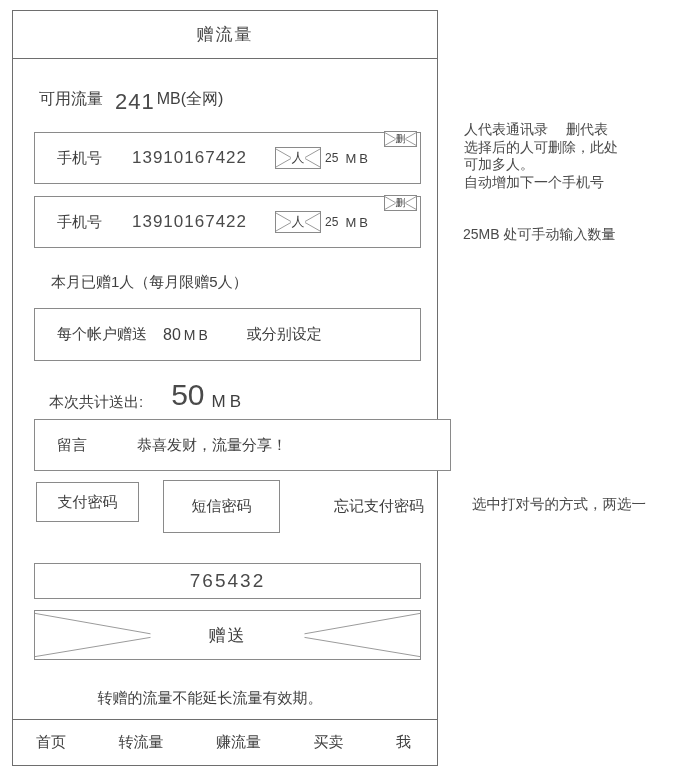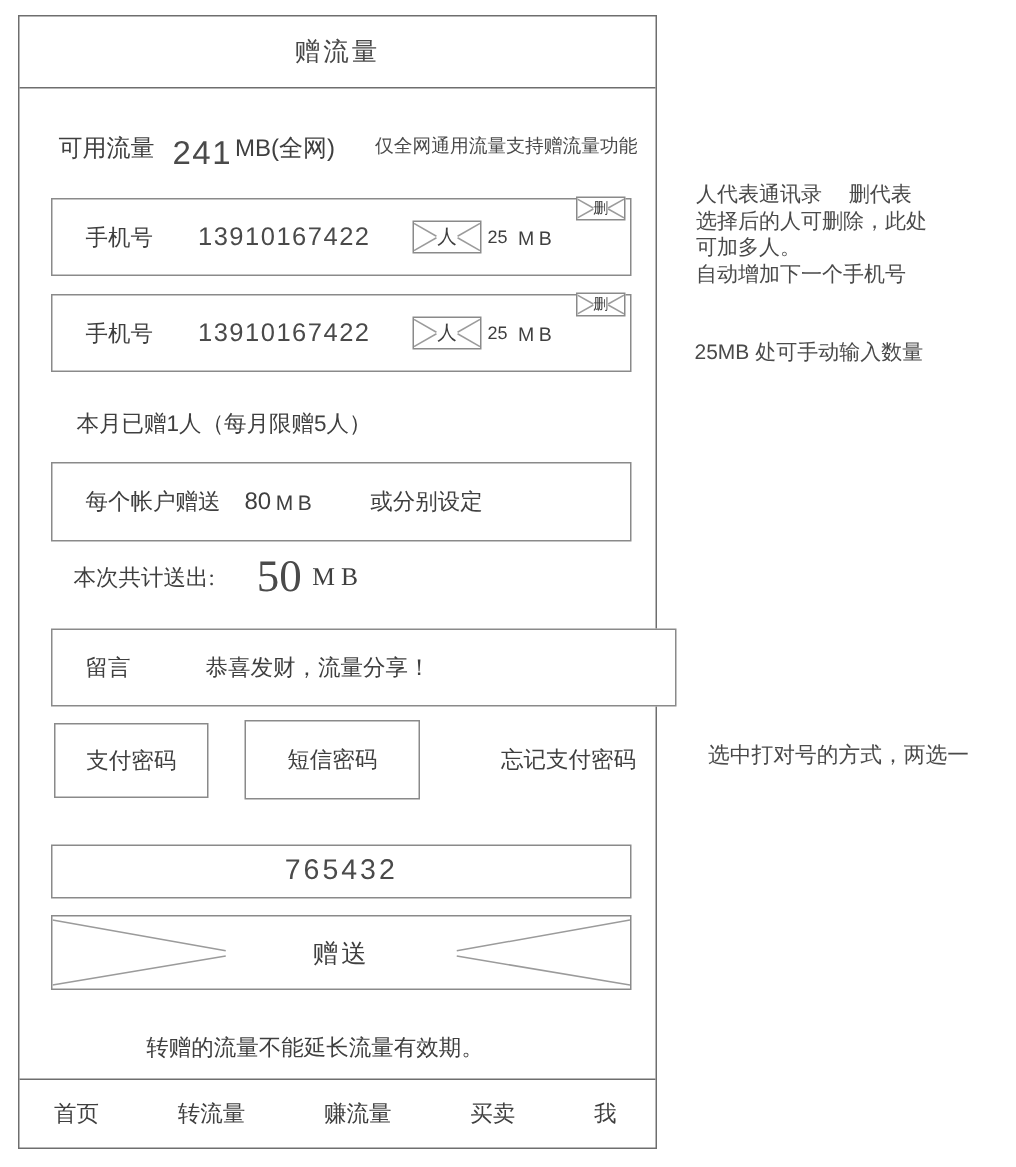--- a/index.html
+++ b/index.html
@@ -39,30 +39,30 @@
              font-size:10px; box-sizing:border-box; background:#fff; }
 
   .monthly { position:absolute; left:38px; top:262px; font-size:15px; }
 
   .per-account { left:21px; top:297px; width:387px; height:53px;
                  display:flex; align-items:center; padding-left:22px; }
   .pa-amount { font-size:16px; margin-left:16px; }
   .pa-unit { font-size:14px; margin-left:3px; letter-spacing:3px; }
   .pa-alt { font-size:15px; margin-left:36px; }
 
-  .total-row { position:absolute; left:36px; top:357px; display:flex; align-items:center;font-family:Liberation Serif, serif; }
+  .total-row { position:absolute; left:36px; top:367px; display:flex; align-items:flex-end; }
   .total-label { font-size:15px; }
   .total-amount { font-size:30px; margin-left:28px; color:#4a4a4a; }
   .total-unit { font-size:17px; margin-left:7px; letter-spacing:4px; }
 
   .message { left:21px; top:408px; width:417px; height:52px;
              display:flex; align-items:center; padding-left:22px; }
   .msg-value { margin-left:50px; font-size:15px; }
 
-  .pay-btn { left:23px; top:471px; width:103px; height:50px;
+  .pay-btn { left:23px; top:471px; width:103px; height:40px;
              display:flex; align-items:center; justify-content:center; font-size:15px; }
   .sms-btn { left:150px; top:469px; width:117px; height:53px;
              display:flex; align-items:center; justify-content:center; font-size:15px; }
   .forgot { position:absolute; left:300px; top:469px; height:53px;
             display:flex; align-items:center; font-size:15px;margin-left:21px; }
 
   .code-box { left:21px; top:552px; width:387px; height:36px;
               display:flex; align-items:center; justify-content:center;
               font-size:19px; letter-spacing:2px; color:#4a4a4a; }
 
@@ -95,21 +95,20 @@
   <div class="frame">
 
     <div class="titlebar">
       <span>赠流量</span>
     </div>
 
     <div class="avail-row">
       <span class="avail-label">可用流量</span>
       <span class="avail-amount">241</span>
       <span class="avail-unit">MB(全网)</span>
-      <span class="avail-note">仅全网通用流量支持赠流量功能</span>
     </div>
 
     <div class="wfbox recipient r0">
       <span class="fld-label">手机号</span>
       <span class="phone-val">13910167422</span>
       <span class="contact-btn">
         <svg class="wf-lines" viewBox="0 0 100 40" preserveAspectRatio="none">
           <line x1="0" y1="2" x2="34" y2="19"></line>
             <line x1="0" y1="38" x2="34" y2="21"></line>
           <line x1="100" y1="2" x2="66" y2="19"></line>

